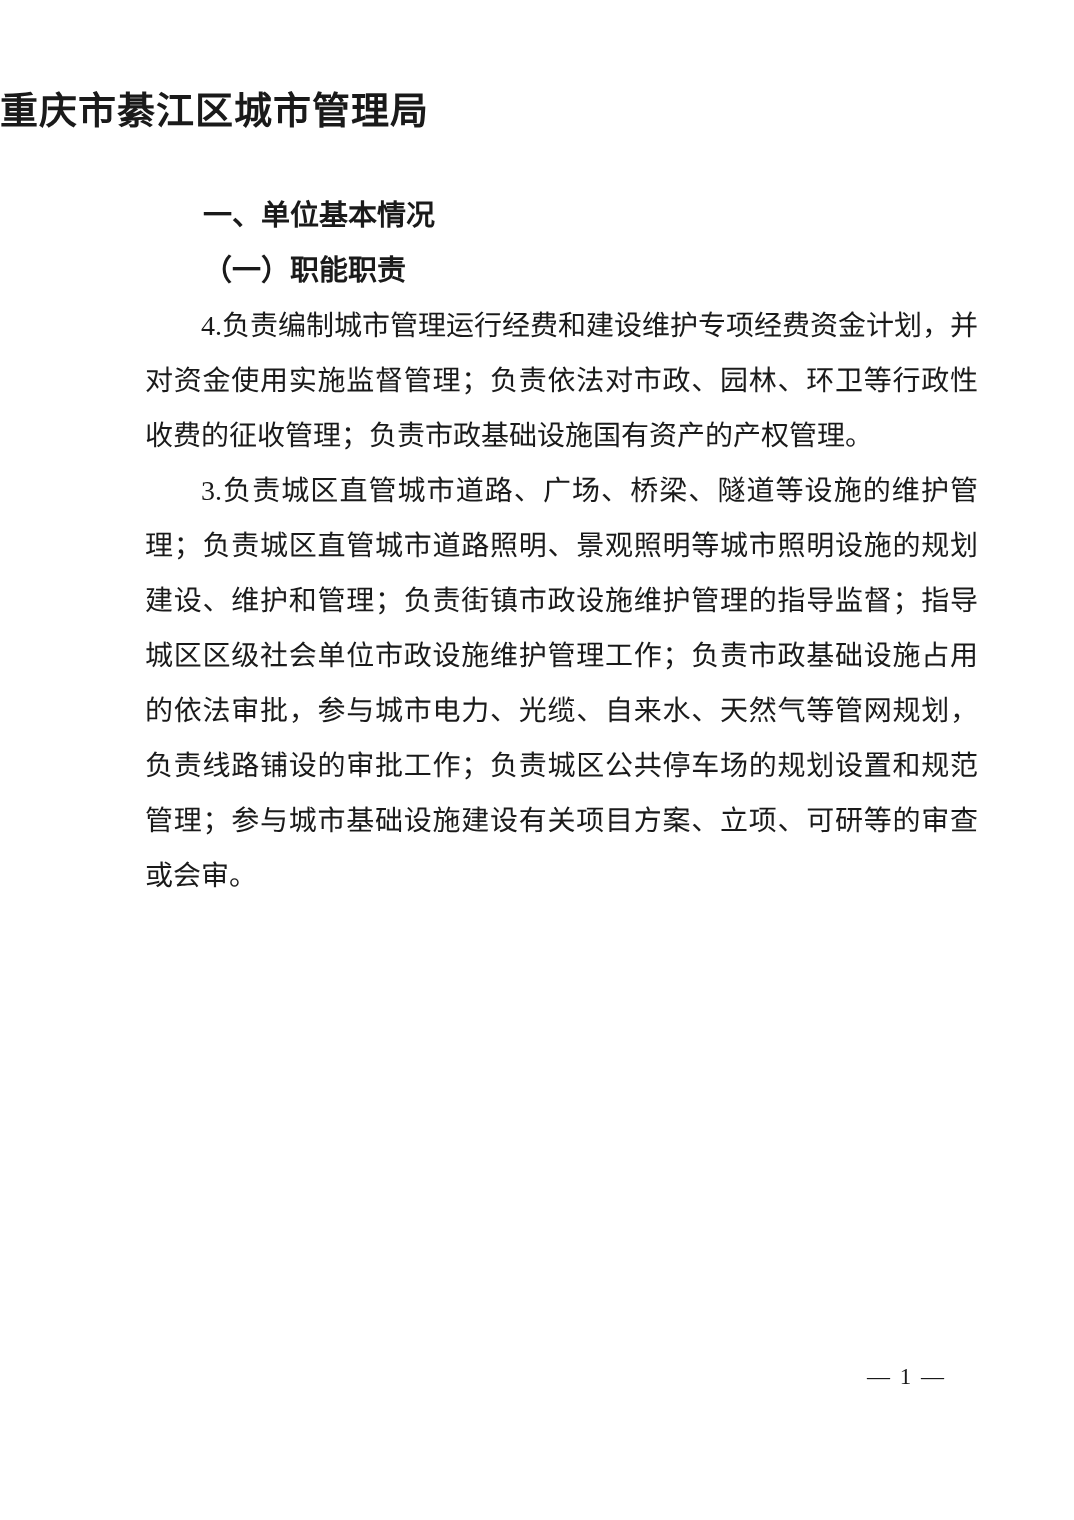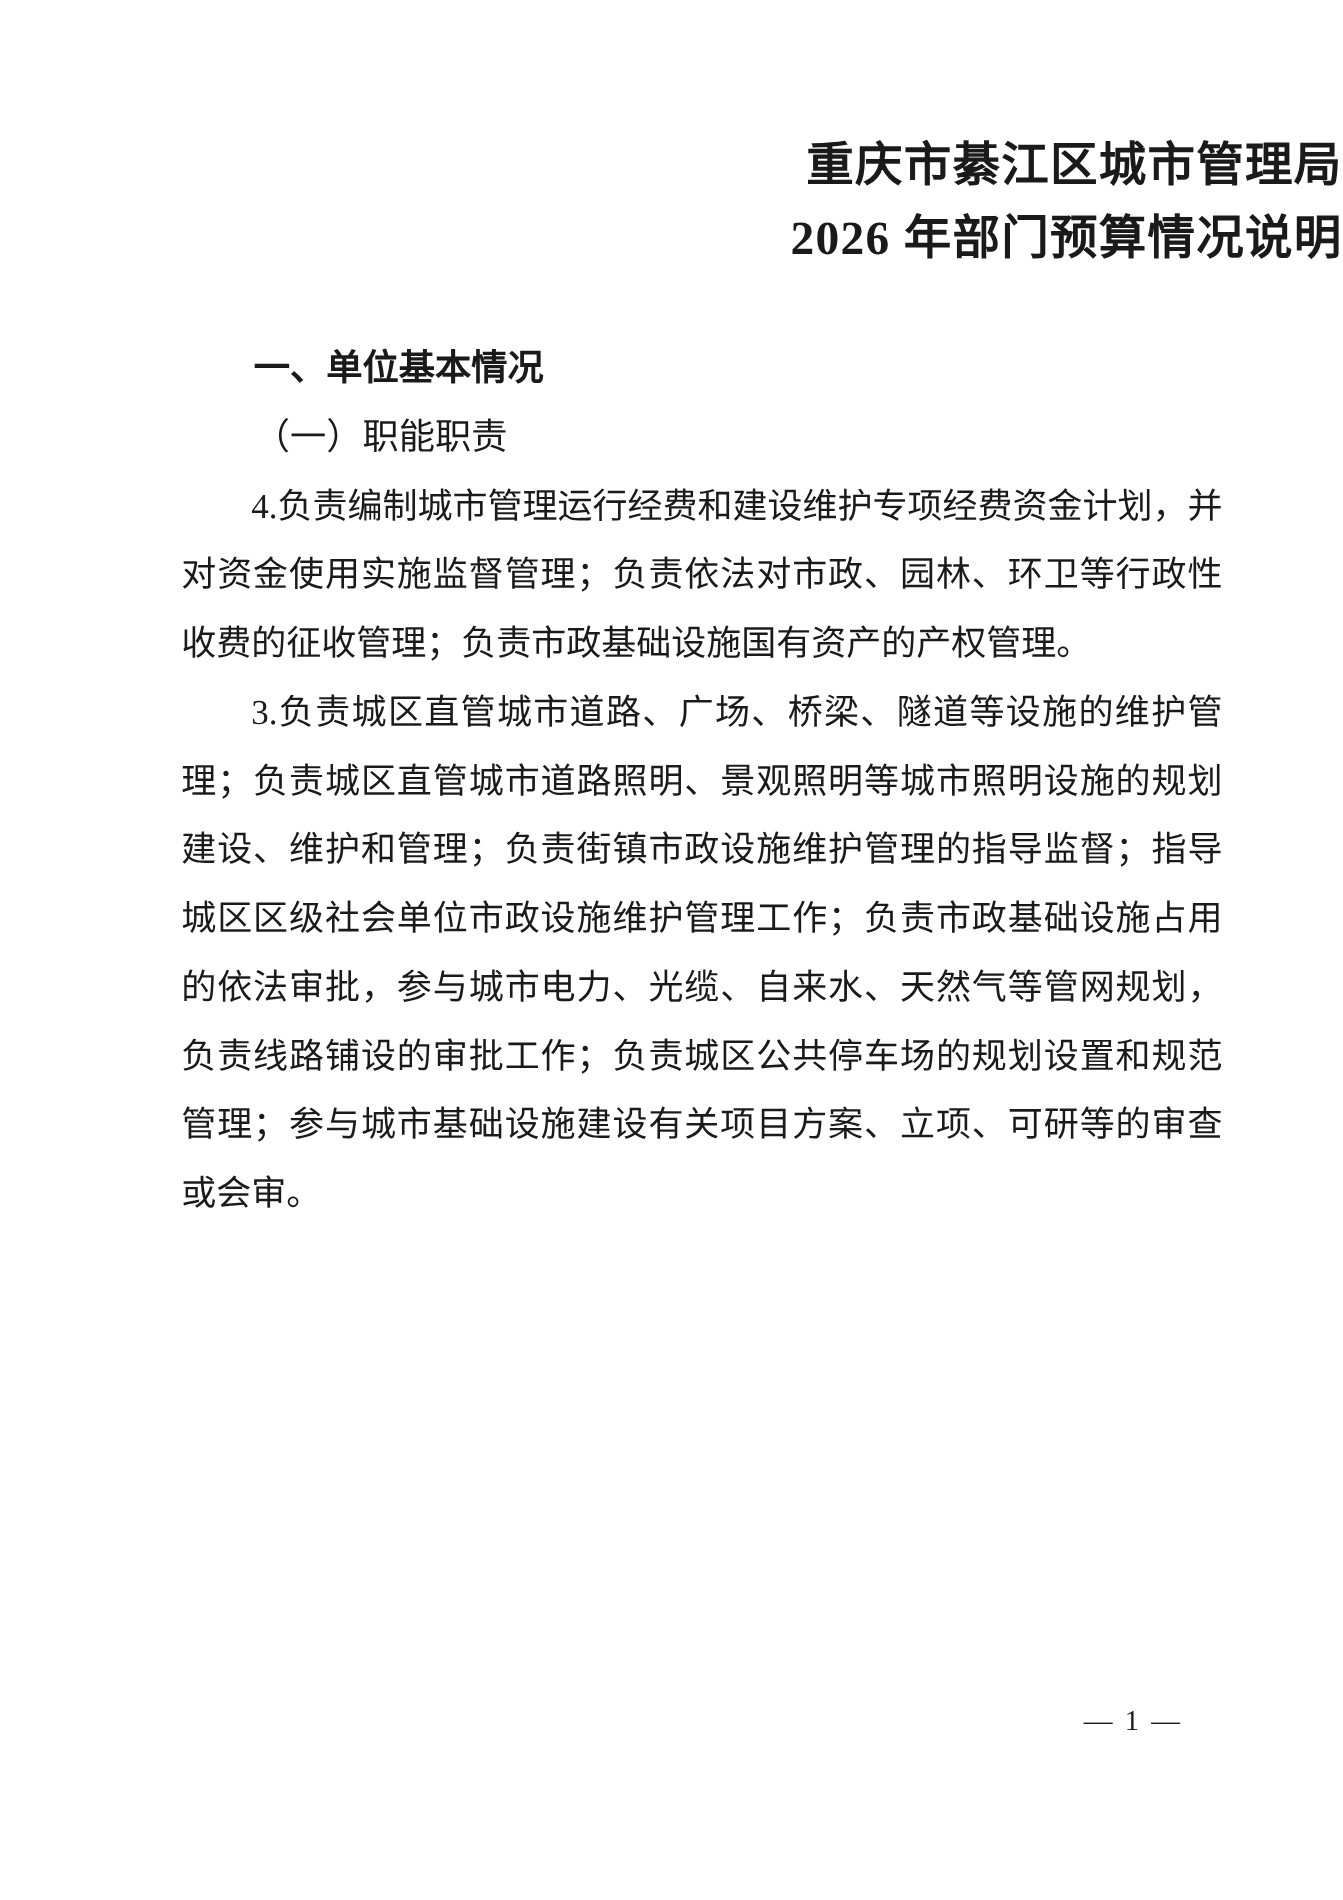--- a/index.html
+++ b/index.html
@@ -11,22 +11,22 @@
     position: relative;
     width: 1074px;
     height: 1520px;
     margin: 0 auto;
     background: #ffffff;
     color: #1a1a1a;
     overflow: hidden;
     font-family: "Liberation Serif", "DejaVu Serif", serif;
   }
   .title-block {
-    padding-top: 104px;
-    text-align: right;
+    padding-top: 82px;
+    text-align: left;
   }
   .title-line {
     font-size: 38px;
     line-height: 58px;
     font-weight: bold;
     letter-spacing: 1px;
     font-family: "Liberation Serif", "DejaVu Serif", serif;
   }
   .content {
     margin-left: 145px;
@@ -37,21 +37,21 @@
     font-size: 29px;
     line-height: 55px;
     font-weight: bold;
     text-indent: 2em;
     font-family: "Liberation Sans", "DejaVu Sans", sans-serif;
   }
   .subsection-heading {
     margin: 0;
     font-size: 29px;
     line-height: 55px;
-    font-weight: normal;
+    font-weight: bold;
     text-indent: 2em;
     font-family: "Liberation Serif", "DejaVu Serif", serif;
   }
   .body-paragraph {
     margin: 0;
     font-size: 28px;
     line-height: 55px;
     text-align: justify;
     text-justify: inter-ideograph;
     text-indent: 2em;
@@ -67,21 +67,20 @@
     font-family: "Liberation Serif", "DejaVu Serif", serif;
   }
 </style>
 </head>
 <body>
 
 <div class="page">
 
   <div class="title-block">
     <div class="title-line">重庆市綦江区城市管理局</div>
-    <div class="title-line">2026 年部门预算情况说明</div>
   </div>
 
   <div class="content">
     <h2 class="section-heading">一、单位基本情况</h2>
 
     <h3 class="subsection-heading">（一）职能职责</h3>
 
 
     <p class="body-paragraph">4.负责编制城市管理运行经费和建设维护专项经费资金计划，并对资金使用实施监督管理；负责依法对市政、园林、环卫等行政性收费的征收管理；负责市政基础设施国有资产的产权管理。</p>
 

